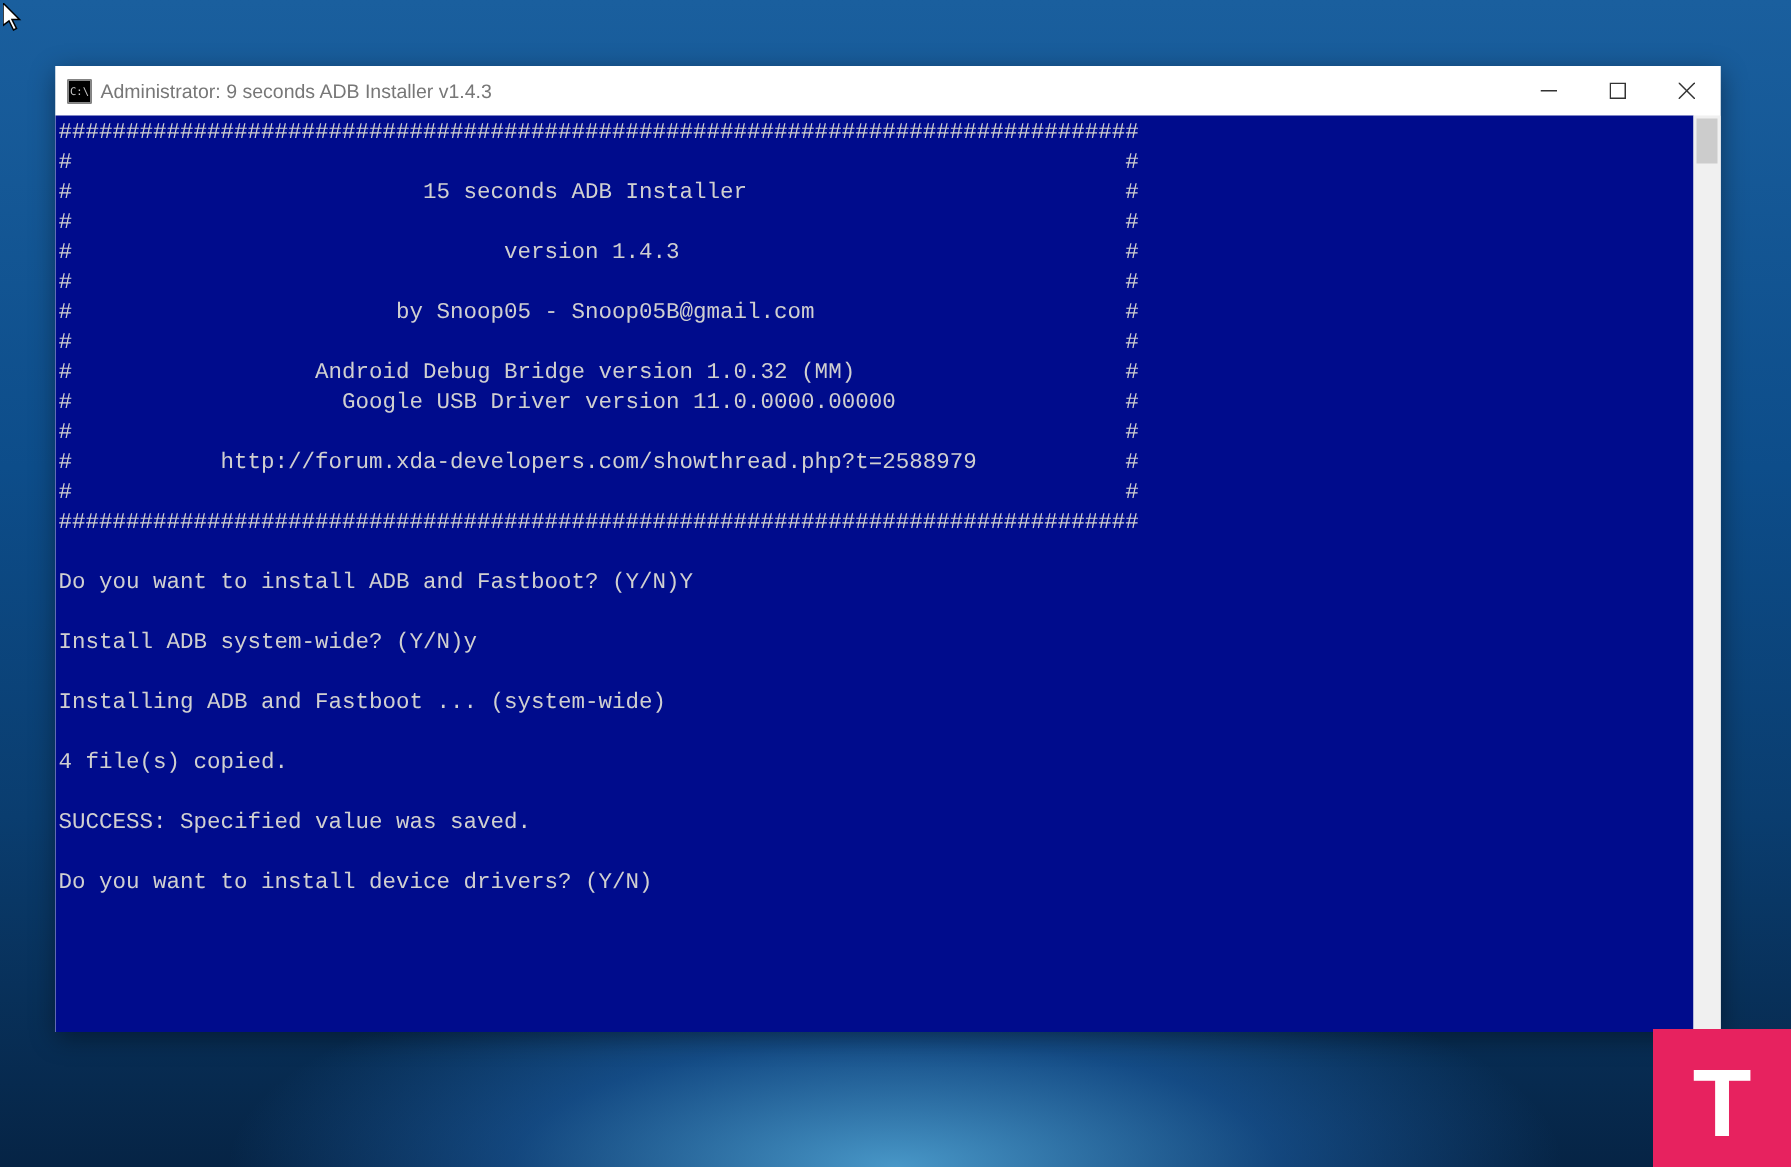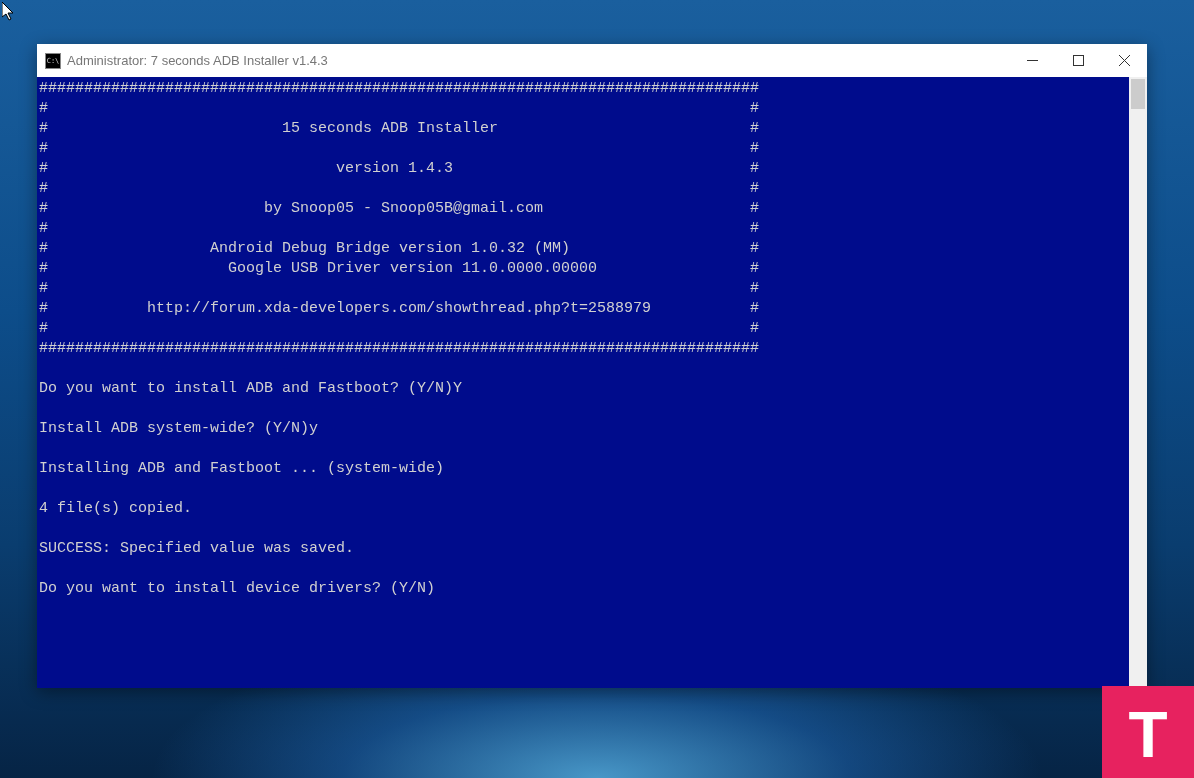--- a/index.html
+++ b/index.html
@@ -138,21 +138,21 @@
 
 <div class="cursor">
   <svg width="14" height="20" viewBox="0 0 14 20">
     <path d="M0,0 L0,15 L4,12 L7,18 L9,17 L6,11 L11,11 Z" fill="#fff" stroke="#000" stroke-width="1"></path>
   </svg>
 </div>
 
 <div class="window">
   <div class="titlebar">
     <div class="titlebar-icon">C:\</div>
-    <div class="titlebar-text">Administrator:  7 seconds ADB Installer v1.4.3</div>
+    <div class="titlebar-text">Administrator:  9 seconds ADB Installer v1.4.3</div>
     <div class="titlebar-buttons">
       <div class="tbn">
         <svg width="11" height="11">
             <line x1="0" y1="5.5" x2="11" y2="5.5" stroke="#333" stroke-width="1"></line>
           </svg>
       </div>
       <div class="tbn">
         <svg width="11" height="11">
             <rect x="0.5" y="0.5" width="10" height="10" fill="none" stroke="#333" stroke-width="1"></rect>
           </svg>

